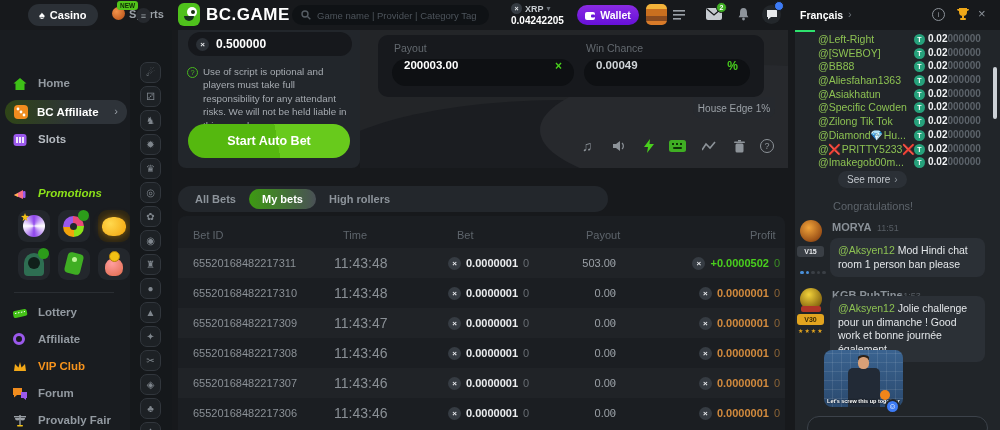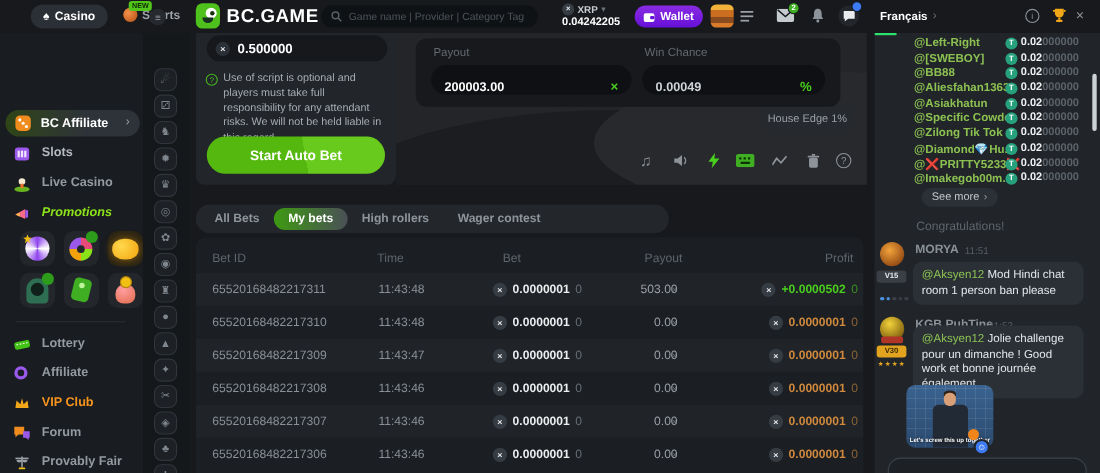--- a/index.html
+++ b/index.html
@@ -34,51 +34,51 @@
 #amount{position:absolute;left:10px;top:2px;width:164px;height:24px;background:#16181c;border-radius:12px;display:flex;align-items:center;padding:0 8px;gap:7px}
 #amount b{color:#fff;font-size:12px}
 #note{position:absolute;left:9px;top:35px;width:166px;color:#a6abb1;font-size:9.8px;line-height:13.4px;padding-left:16px}
 #note .q{position:absolute;left:0;top:2px;width:11px;height:11px;border:1px solid #49b81e;border-radius:50%;color:#49b81e;font-size:7.5px;display:flex;align-items:center;justify-content:center}
 #startbtn{position:absolute;left:10px;top:94px;width:162px;height:34px;border-radius:18px;background:linear-gradient(80deg,#55b80f 55%,#68ca1c 55%);color:#fff;font-size:12.5px;font-weight:bold;display:flex;align-items:center;justify-content:center;cursor:pointer}
 
 #game{left:360px;top:30px;width:428px;height:138px;background:#232528;overflow:hidden}
 .hill{position:absolute;border-radius:50%;background:#1b1d21}
 #paycard{position:absolute;left:18px;top:5px;width:386px;height:62px;background:#17191d;border-radius:10px;z-index:2}
 .pclabel{position:absolute;top:7px;color:#63696f;font-size:10.5px}
-.pcinput{position:absolute;top:24px;height:27px;background:#0e1013;border-radius:14px;display:flex;align-items:flex-end;padding:0 12px}
+.pcinput{position:absolute;top:24px;height:27px;background:#0e1013;border-radius:14px;display:flex;align-items:flex-start;padding:0 12px}
 .pcinput b{font-size:11.5px}
 .pcsuffix{margin-left:auto;color:#49cf1d;font-weight:bold;font-size:12px}
 #houseedge{position:absolute;left:333px;top:67px;width:82px;height:22px;background:#26292e;border-radius:0 0 10px 10px;color:#9aa0a6;font-size:10px;display:flex;align-items:center;justify-content:center;z-index:1}
 .tool{position:absolute;top:107px;width:18px;height:18px;display:flex;align-items:center;justify-content:center;cursor:pointer}
 
 #tabs{left:178px;top:186px;width:430px;height:26px;background:#23272c;border-radius:14px;display:flex;align-items:center;padding:0 4px}
 .tab{height:20px;display:flex;align-items:center;padding:0 13px;color:#8d949b;font-size:11px;font-weight:600;border-radius:11px;cursor:pointer}
 .tab.active{background:linear-gradient(90deg,#3d9a12,#4a5056);color:#fff;font-weight:bold}
 
 #table{left:178px;top:216px;width:607px;height:214px;background:#1b1e22;border-radius:8px 8px 0 0;overflow:hidden}
 .th{position:absolute;top:13px;color:#5e656c;font-size:11px}
 .trow{position:relative;height:30px}
 .trow.alt{background:rgba(255,255,255,.022)}
 .trow span{position:absolute;top:0;height:30px;display:flex;align-items:center}
 .cid{left:15px;color:#8a9096;font-size:11px}
-.ctime{left:166px;color:#8a9096;font-size:11px}
+.ctime{left:156px;color:#8a9096;font-size:14px}
 .cbet{left:270px;gap:5px}
 .cbet b{color:#eceef0;font-size:11px}
 .cbet u{color:#676d73;font-size:11px}
 .cpay{left:330px;width:108px;justify-content:flex-end;color:#9aa0a6;font-size:11px}
 .cpay em{color:#6a7077;font-size:9px;margin-left:1px}
 .cprofit{right:5px;gap:5px}
 .cprofit b{color:#d18a3d;font-size:11px}
 .cprofit u{color:#8a6335;font-size:11px}
 .cprofit.win b{color:#49cf1d}
 .cprofit.win u{color:#3a8f22}
 
 #chat{left:795px;top:30px;width:205px;height:400px;background:#212529;overflow:hidden}
 .wrow{position:relative;height:13.7px}
-.wname{position:absolute;left:36px;top:0;color:#8cc152;font-size:10.5px;font-weight:bold;white-space:nowrap}
+.wname{position:absolute;left:23px;top:0;color:#8cc152;font-size:10.5px;font-weight:normal;white-space:nowrap}
 .wcoin{position:absolute;left:119px;top:1px}
 .wamt{position:absolute;left:133px;top:0;font-size:10px;white-space:nowrap}
 .wamt b{color:#f0f2f4}
 .wamt u{color:#5c636a;font-weight:bold}
 #seemore{position:absolute;left:43px;top:141px;height:17px;background:#2b3036;border-radius:9px;display:flex;align-items:center;padding:0 9px;gap:4px;color:#c3c8cd;font-size:10px;cursor:pointer}
 #congrats{position:absolute;left:38px;top:170px;color:#5d646b;font-size:11px}
 .mavatar{position:absolute;width:22px;height:22px;border-radius:50%;background:radial-gradient(circle at 40% 35%,#f2a43a,#9c5218 70%,#5e2f0e)}
 .mname{position:absolute;color:#8a9198;font-size:11px;font-weight:bold}
 .mtime{position:absolute;color:#565c63;font-size:9px}
 .vbadge{position:absolute;width:27px;height:11px;border-radius:3px;background:#3a3f45;color:#e8eaec;font-size:7px;font-weight:bold;display:flex;align-items:center;justify-content:center}
@@ -183,46 +183,44 @@
         <path d="M1 2 h2 v2 a2 2 0 0 1 -2 -2z" fill="#f0a818"></path>
         <path d="M13 2 h-2 v2 a2 2 0 0 0 2 -2z" fill="#f0a818"></path>
         <rect x="6" y="9" width="2" height="2" fill="#f0a818"></rect>
         <rect x="4" y="11" width="6" height="2" rx="1" fill="#f0a818"></rect>
       </svg>
   </div>
   <span class="a" style="left:978px;top:6px;color:#8d939a;font-size:13px;cursor:pointer">×</span>
 </div>
 
 <div id="sidebar" class="a">
+  <div class="side-item" style="top:45px">
+    <svg class="side-ic" viewBox="0 0 16 16">
+        <path d="M8 2 L14.5 7.5 H12.5 V14 H3.5 V7.5 H1.5 Z" fill="#3ec117"></path>
+      </svg>
+    <span class="side-lb">Home</span>
+  </div>
   <div class="a" style="left:5px;top:70px;width:122px;height:24px;border-radius:12px;background:linear-gradient(90deg,#2f4517,#2e3339 60%)">
     <svg style="position:absolute;left:8px;top:4px" width="16" height="16" viewBox="0 0 16 16">
         <rect x="1" y="1" width="14" height="14" rx="4" fill="#f08c1e"></rect>
         <circle cx="5" cy="5" r="1.4" fill="#fff"></circle>
         <circle cx="11" cy="11" r="1.4" fill="#fff"></circle>
         <circle cx="8" cy="8" r="1.4" fill="#fff"></circle>
       </svg>
     <span style="position:absolute;left:32px;top:6px;font-size:11.5px;font-weight:bold;color:#fff">BC Affiliate</span>
     <span style="position:absolute;right:9px;top:5px;color:#9aa1a8;font-size:11px">›</span>
   </div>
   <div class="side-item" style="top:101px">
     <svg class="side-ic" viewBox="0 0 16 16">
         <rect x="1.5" y="2" width="13" height="12" rx="3" fill="#9b59ec"></rect>
         <rect x="4" y="5" width="2" height="6" fill="#fff" opacity=".85"></rect>
         <rect x="7" y="5" width="2" height="6" fill="#fff" opacity=".85"></rect>
         <rect x="10" y="5" width="2" height="6" fill="#fff" opacity=".85"></rect>
       </svg>
     <span class="side-lb" style="color:#b5bac0">Slots</span>
-  </div>
-  <div class="side-item" style="top:128px">
-    <svg class="side-ic" viewBox="0 0 16 16">
-        <ellipse cx="8" cy="13" rx="7" ry="2.5" fill="#67b31f"></ellipse>
-        <circle cx="8" cy="6" r="3" fill="#f5e9d0"></circle>
-        <rect x="6.6" y="8" width="2.8" height="4" fill="#e8732a"></rect>
-      </svg>
-    <span class="side-lb">Live Casino</span>
   </div>
   <div class="side-item" style="top:155px">
     <svg class="side-ic" viewBox="0 0 16 16">
         <path d="M2 9 L11 4 V13 Z" fill="#f76b8a"></path>
         <path d="M2 9 L6 7.2 V11 Z" fill="#ffb34a"></path>
         <rect x="11" y="5" width="2.5" height="7" rx="1" fill="#9b59ec"></rect>
       </svg>
     <span class="side-lb" style="color:#8ce219;font-style:italic;font-weight:900">Promotions</span>
   </div>
 
@@ -427,21 +425,20 @@
 </div>
 
 <div id="tabs" class="a">
 
     <div class="tab">All Bets</div>
 
     <div class="tab active">My bets</div>
 
     <div class="tab">High rollers</div>
 
-    <div class="tab">Wager contest</div>
   </div>
 
 <div id="table" class="a">
   <span class="th" style="left:15px">Bet ID</span>
   <span class="th" style="left:165px">Time</span>
   <span class="th" style="left:279px">Bet</span>
   <span class="th" style="left:408px">Payout</span>
   <span class="th" style="left:572px">Profit</span>
   <div class="a" style="left:0;top:32px;width:607px">
 

